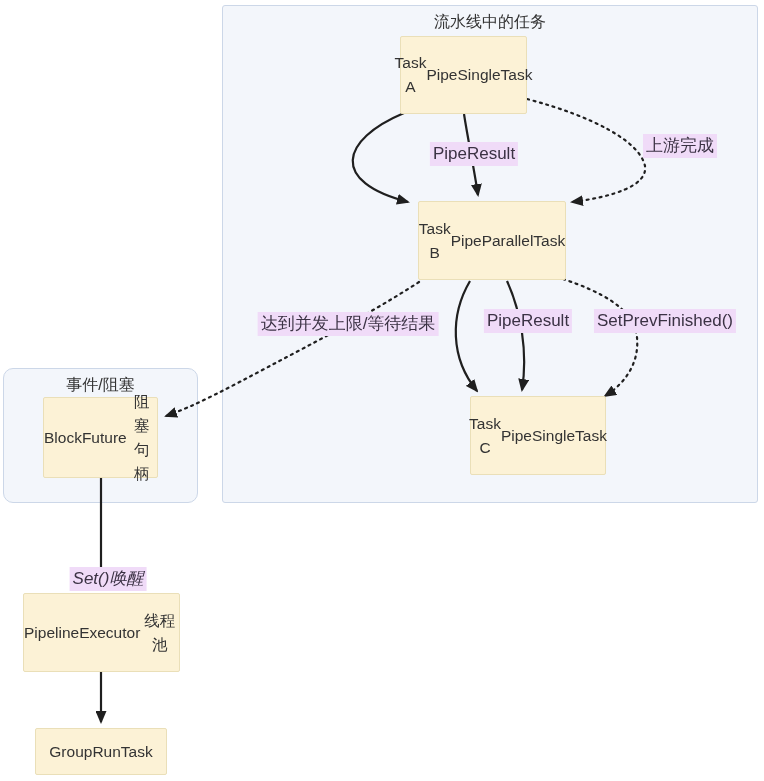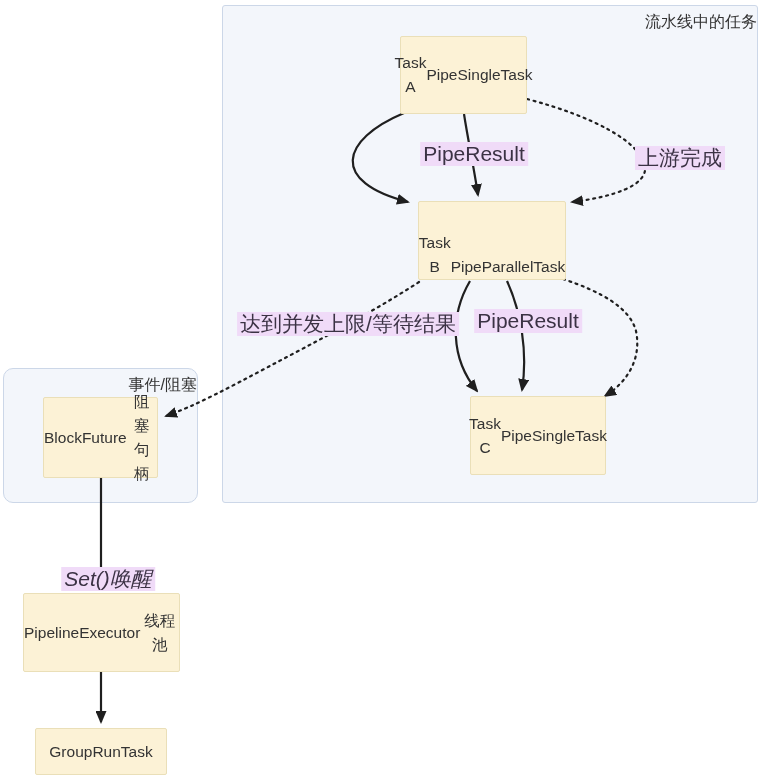--- a/index.html
+++ b/index.html
@@ -20,21 +20,21 @@
     background: var(--cluster-fill, #f3f6fb);
     border: 1px solid var(--cluster-border, #ccd7e8);
     border-radius: 3px;
     box-sizing: border-box;
     z-index: 0;
   }
   .cluster-title {
     position: absolute;
     width: 100%;
     top: 6px;
-    text-align: right;
+    text-align: center;
     font-size: 16px;
     color: var(--text, #333333);
     z-index: 2;
   }
   svg.edges {
     position: absolute;
     left: 0; top: 0;
     width: 764px;
     height: 781px;
     z-index: 1;
@@ -62,21 +62,21 @@
     font-size: 15.5px;
     line-height: 24px;
     color: var(--text, #333333);
     z-index: 2;
   }
   .edge-label {
     position: absolute;
     transform: translate(-50%, -50%);
     background: var(--edge-label-bg, #f0dbf8);
     color: var(--edge-label-text, #3b3244);
-    font-size: 21px;
+    font-size: 17px;
     line-height: 20px;
     padding: 2px 3px;
     white-space: nowrap;
     z-index: 3;
   }
 </style>
 </head>
 <body>
 
 <div class="stage">
@@ -110,35 +110,36 @@
 
     <path class="edge dotted" d="M 563 279 C 602 292, 630 308, 636 331 C 642 360, 626 383, 605 396" marker-end="url(#arrow)"></path>
 
     <path class="edge" d="M 101 478 L 101 587" marker-end="url(#arrow)"></path>
 
     <path class="edge" d="M 101 672 L 101 722" marker-end="url(#arrow)"></path>
   </svg>
 
   <div class="edge-label" style="left:474px; top:154px;">PipeResult</div>
 
-  <div class="edge-label" style="left:680px; top:158px;">上游完成</div>
+  <div class="edge-label" style="left:680px; top:146px;">上游完成</div>
 
   <div class="edge-label" style="left:340px; top:324px;margin-left:8px;">达到并发上限/等待结果</div>
 
   <div class="edge-label" style="left:528px; top:321px;">PipeResult</div>
 
+  <div class="edge-label" style="left:665px; top:321px;">SetPrevFinished()</div>
 
   <div class="edge-label" style="left:108px; top:579px;font-style:italic;">Set()唤醒</div>
 
   <div class="node" style="left:400px; top:36px; width:127px; height:78px;">
     <span>Task A</span>
     <span>PipeSingleTask</span>
   </div>
 
-  <div class="node" style="left:418px; top:201px; width:148px; height:79px;align-items:flex-end;">
+  <div class="node" style="left:418px; top:201px; width:148px; height:79px;">
     <span>Task B</span>
     <span>PipeParallelTask</span>
   </div>
 
   <div class="node" style="left:470px; top:396px; width:136px; height:79px;">
     <span>Task C</span>
     <span>PipeSingleTask</span>
   </div>
 
   <div class="node" style="left:43px; top:397px; width:115px; height:81px;">

